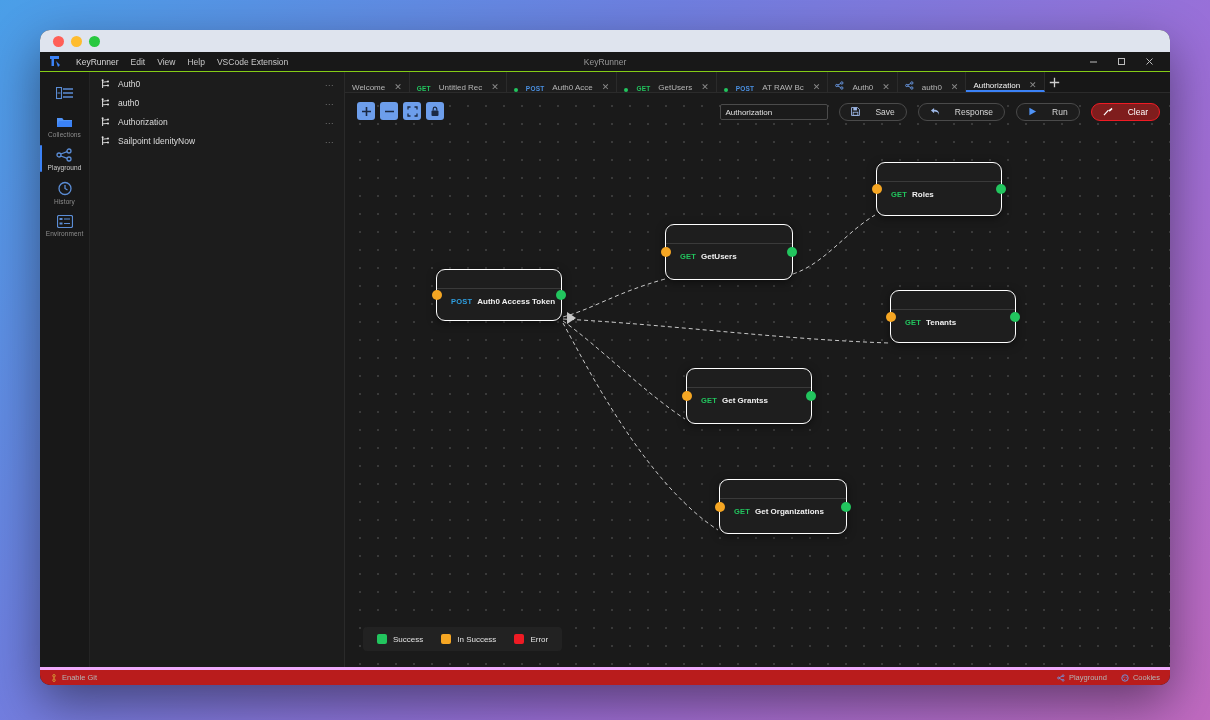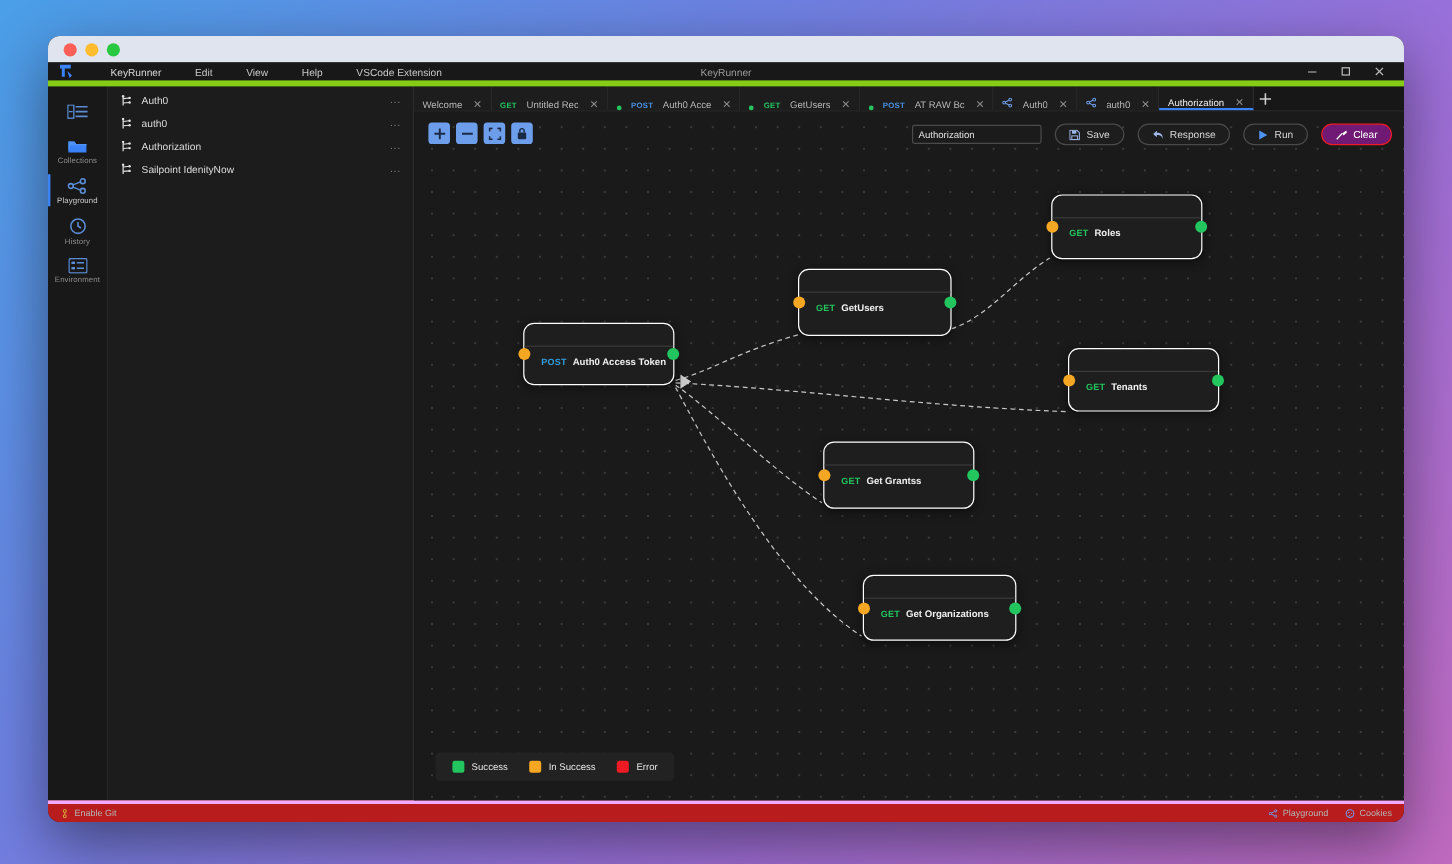--- a/index.html
+++ b/index.html
@@ -31,23 +31,23 @@
   .light { width: 11px; height: 11px; border-radius: 50%; }
   .light.red { background: #ff5f57; }
   .light.yellow { background: #febc2e; }
   .light.green { background: #28c840; }
 
   
   #menu-bar {
     height: 20px; flex: none;
     background: #181818;
     display: flex; align-items: center;
-    padding: 0 8px; gap: 16px;
+    padding: 0 8px; gap: 0px;
     position: relative;
-    border-bottom: 5px solid #84cc16;
+    border-bottom: 1px solid #84cc16;
   }
   #logo-mark {
     width: 14px; height: 13px; margin-right: 8px;
     position: relative; flex: none;
   }
   #logo-mark svg { display:block; }
   .menu-item {
     font-size: 8.5px; color: #c8c8c8;
     padding: 2px 6px; border-radius: 3px;
     white-space: nowrap; cursor: default;
@@ -186,27 +186,27 @@
   #right-tools {
     position: absolute; right: 10px; top: 10px; display: flex; align-items: center; gap: 11px; z-index: 6;
   }
   #flow-name {
     width: 108px; height: 16px; background: #1b1b1b;
     border: 1px solid #4b4b4b; border-radius: 2px;
     color: #e0e0e0; font-size: 8px; padding: 0 4px; outline: none;
     font-family: inherit;
   }
   .pill {
-    display: flex; align-items: flex-end; gap: 5px;
+    display: flex; align-items: flex-start; gap: 15px;
     border: 1px solid #4a4a4a; border-radius: 11px;
     padding: 3px 11px; font-size: 8.5px; color: #d6d6d6;
     background: #1d1d1d; cursor: pointer; white-space: nowrap;
   }
   .pill svg { display:block; }
-  .pill.clear { background: #701a75; border-color: #ef1b24; color: #fff; }
+  .pill.clear { background: #7f1d1d; border-color: #ef1b24; color: #fff; }
 
   
   .node {
     position: absolute; z-index: 4;
     background: #1e1e1e; border: 1.5px solid #6d6d6d; border-radius: 9px;
     box-shadow: 0 2px 8px rgba(0,0,0,.5);
   }
   .node.selected { border-color: #ffffff; }
   .node .nhead { height: 19px; border-bottom: 1px solid #3a3a3a; }
   .node .nbody { display: flex; align-items: center; gap: 5px; padding: 8px 0 9px 14px; }

